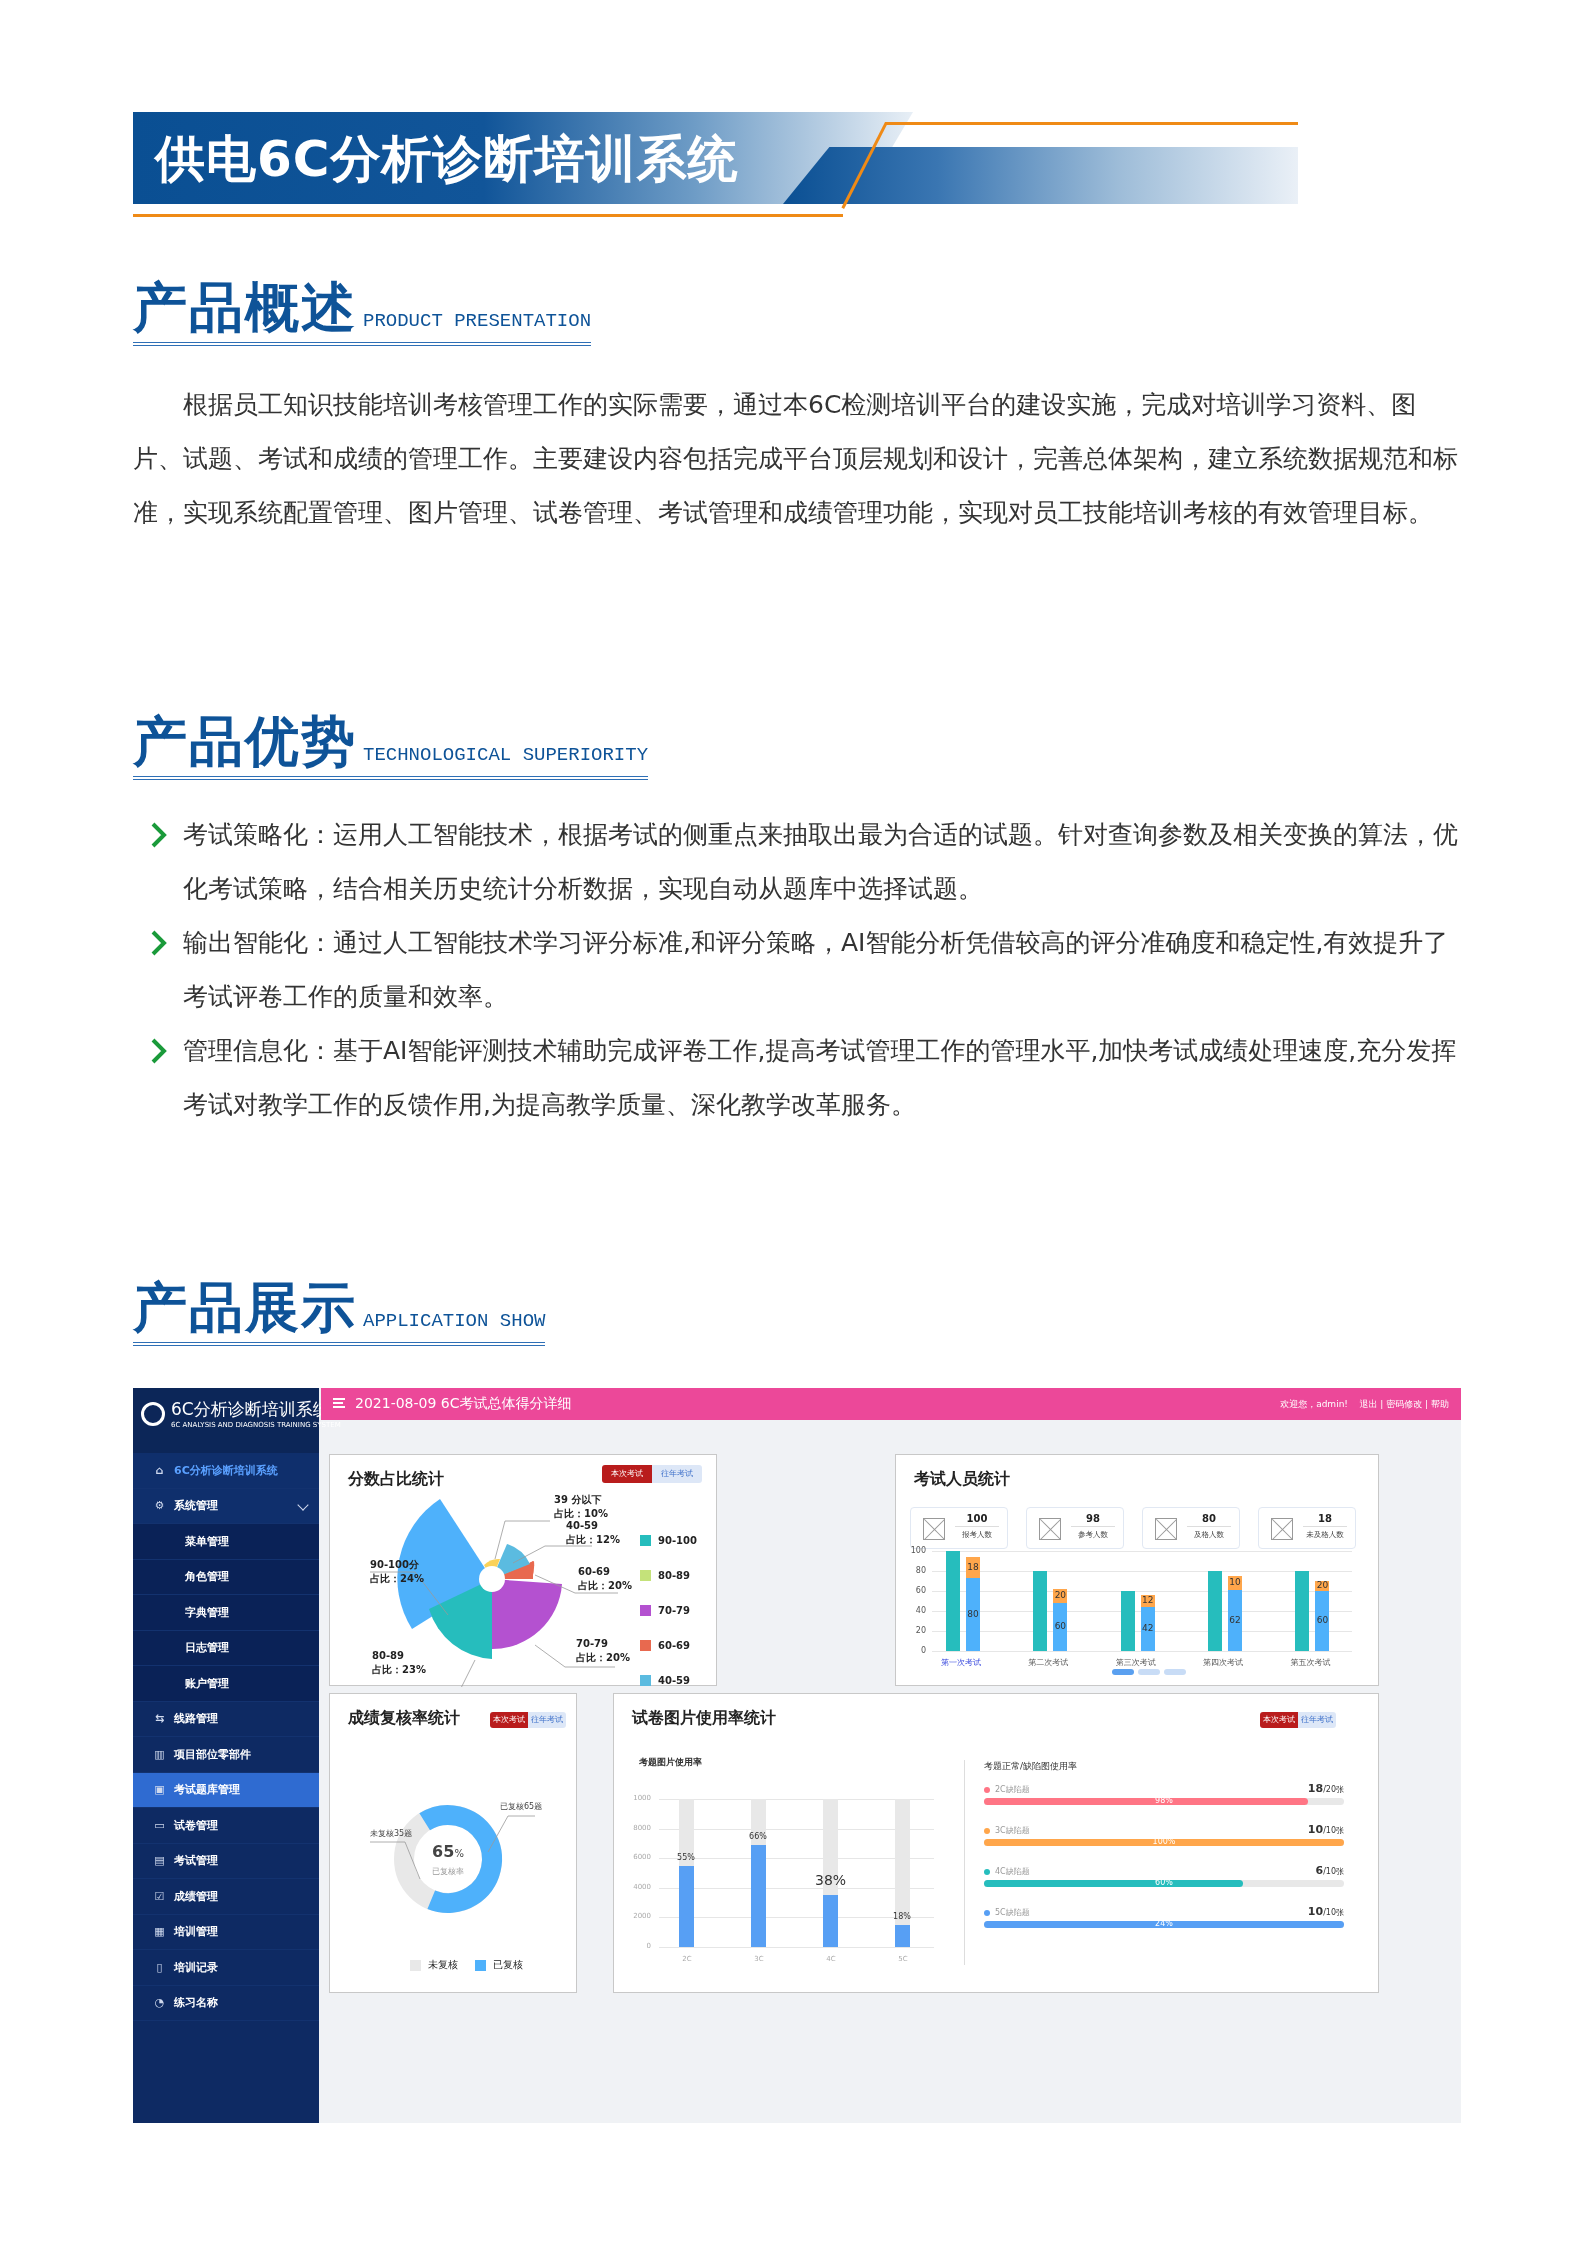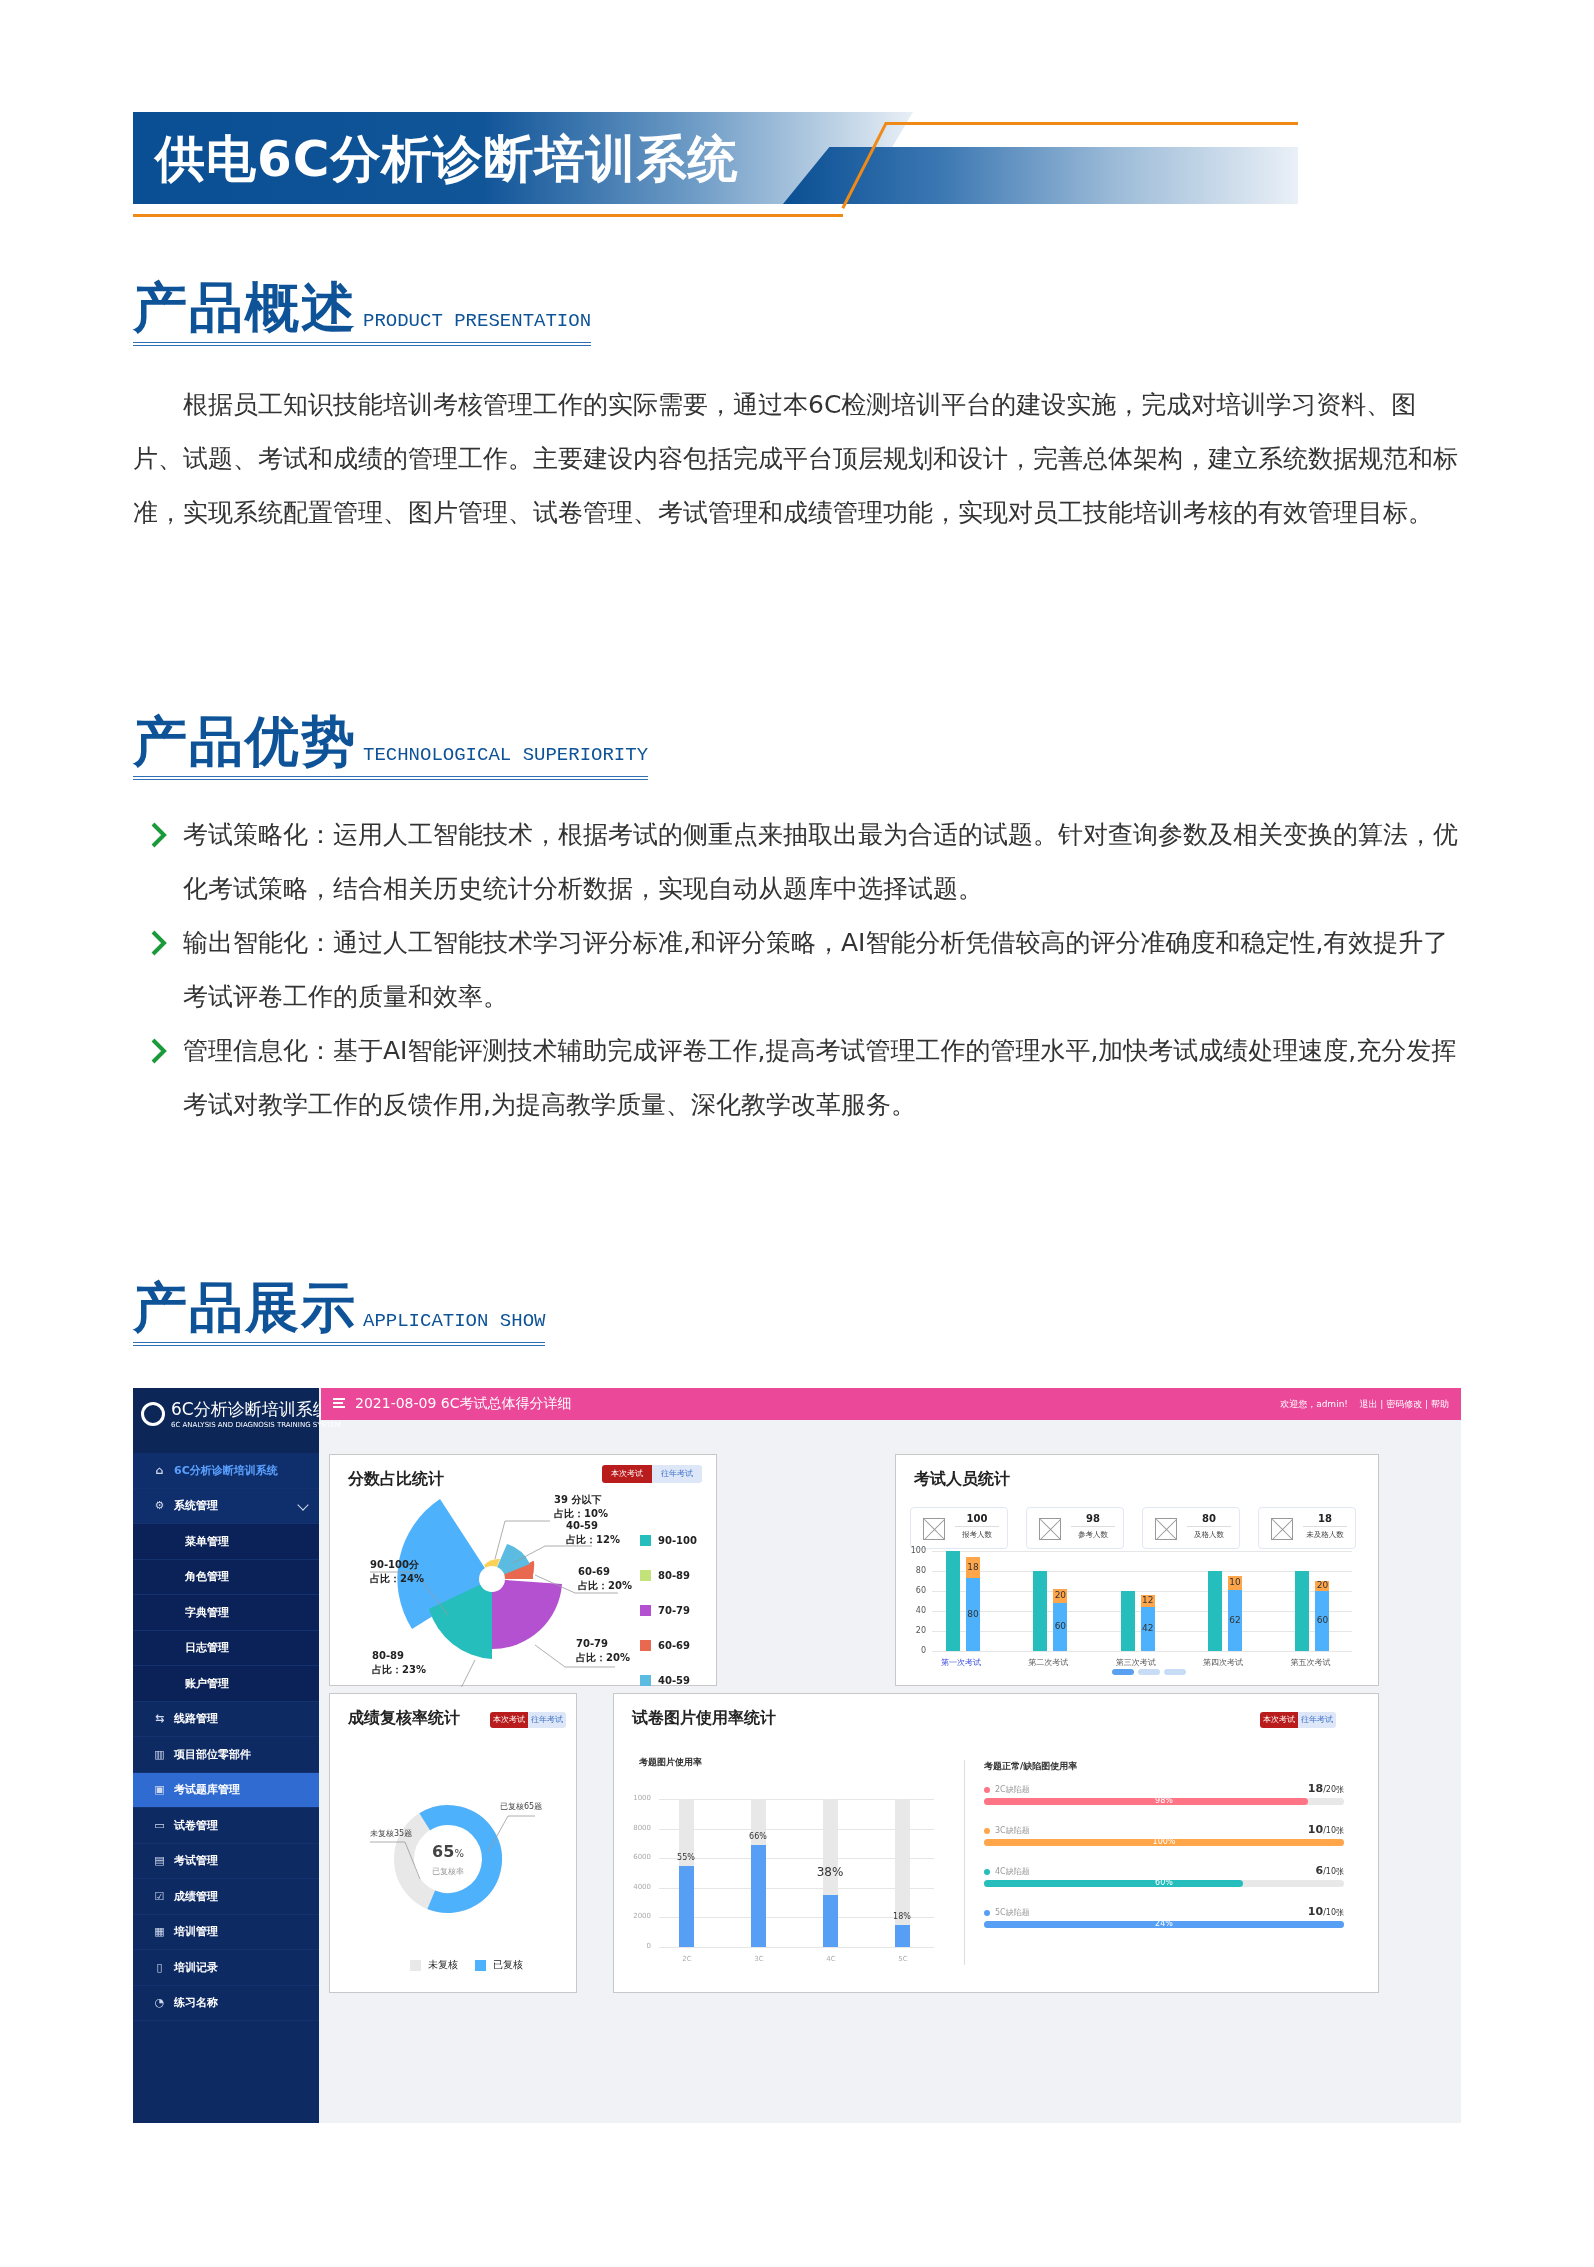--- a/index.html
+++ b/index.html
@@ -422,30 +422,30 @@
         <div class="bar" style="left: 65px; top: 105px; width: 15px; height: 148px; background: rgb(232, 232, 232);"></div>
         <div class="bar" style="left: 65px; top: 171.6px; width: 15px; height: 81.4px; background: rgb(87, 159, 244);"></div>
         <div class="bar-val" style="width: 30px; font-size: 8px; left: 57px; top: 158.6px;">55%</div>
         <div class="xlbl" style="color: rgb(170, 170, 170); font-size: 7px; width: 40px; left: 53px; top: 261px;">2C</div>
         <div class="bar" style="left: 137px; top: 105px; width: 15px; height: 148px; background: rgb(232, 232, 232);"></div>
         <div class="bar" style="left: 137px; top: 150.88px; width: 15px; height: 102.12px; background: rgb(87, 159, 244);"></div>
         <div class="bar-val" style="width: 30px; font-size: 8px; left: 129px; top: 137.88px;">66%</div>
         <div class="xlbl" style="color: rgb(170, 170, 170); font-size: 7px; width: 40px; left: 125px; top: 261px;">3C</div>
         <div class="bar" style="left: 209px; top: 105px; width: 15px; height: 148px; background: rgb(232, 232, 232);"></div>
         <div class="bar" style="left: 209px; top: 201.2px; width: 15px; height: 51.8px; background: rgb(87, 159, 244);"></div>
-        <div class="bar-val" style="width: 30px; font-size: 12px; left: 201px; top: 171px;">38%</div>
+        <div class="bar-val" style="width: 30px; font-size: 14px; left: 201px; top: 178px;">38%</div>
         <div class="xlbl" style="color: rgb(170, 170, 170); font-size: 7px; width: 40px; left: 197px; top: 261px;">4C</div>
         <div class="bar" style="left: 281px; top: 105px; width: 15px; height: 148px; background: rgb(232, 232, 232);"></div>
         <div class="bar" style="left: 281px; top: 230.8px; width: 15px; height: 22.2px; background: rgb(87, 159, 244);"></div>
         <div class="bar-val" style="width: 30px; font-size: 8px; left: 273px; top: 217.8px;">18%</div>
         <div class="xlbl" style="color: rgb(170, 170, 170); font-size: 7px; width: 40px; left: 269px; top: 261px;">5C</div>
       </div>
     <div style="position:absolute; left:350px; top:66px; width:1px; height:205px; background:#ddd;"></div>
     <div style="position:absolute; left:370px; top:66px; width:380px; height:220px;">
-      <div style="position:absolute; left:0; top:0; font-size:9px; font-weight:bold; color:#333;">考题正常/缺陷图使用率</div>
+      <div style="position:absolute; left:0; top:0; font-size:9px; font-weight:normal; color:#333;">考题正常/缺陷图使用率</div>
       <div id="progress-list" style="position:absolute; left:-20px; top:0; width:400px; height:220px;">
           <div class="prog-row" style="top: 24px;">
             <div class="name">
               <span class="dot" style="background:#ff7585"></span>
               <span>2C缺陷题</span>
             </div>
             <div class="cnt"><b>18</b><span>/20张</span></div>
             <div class="track">
               <div class="fill" style="width:90%;background:#ff7585"></div>
               <div class="pct">98%</div>

